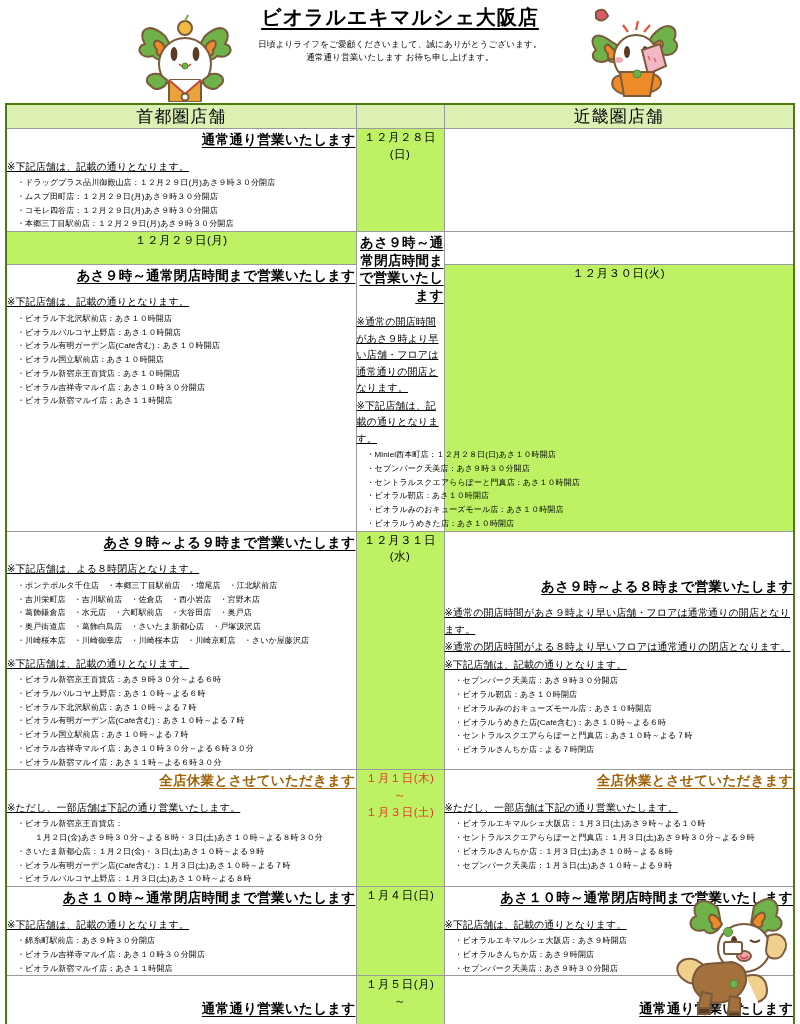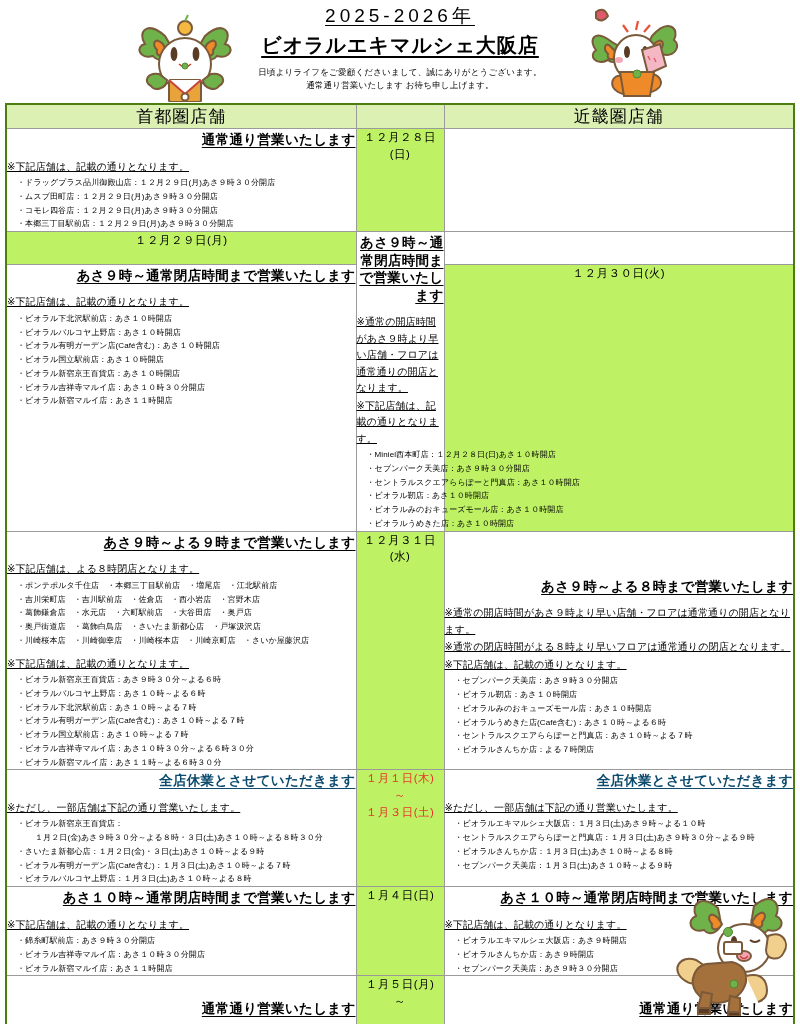--- a/index.html
+++ b/index.html
@@ -119,21 +119,21 @@
   .cell-title {
     font-size: 13.5px;
     font-weight: 700;
     text-decoration: underline;
     text-underline-offset: 3px;
     margin: 2px 0 10px 0;
     line-height: 1.3;
     letter-spacing: 0.3px;
     text-align: right;
   }
-  .cell-title.closed { color: #0c4a6e; }
+  .cell-title.closed { color: #a16207; }
 
   .note {
     font-size: 10px;
     line-height: 1.65;
     margin: 0 0 1px 0;
     letter-spacing: 0.1px;
     text-decoration: underline;
   }
   ul.store-list {
     list-style: none;
@@ -172,21 +172,20 @@
       <circle cx="52" cy="64" r="3" fill="#6fb24a" stroke="#4e8a33" stroke-width="1"></circle>
       <path d="M26 72 C14 70 10 80 18 84 C22 90 34 86 34 78 Z" fill="#6fb24a"></path>
       <path d="M78 72 C90 70 94 80 86 84 C82 90 70 86 70 78 Z" fill="#6fb24a"></path>
       <rect x="36" y="78" width="32" height="22" rx="2" fill="#e8a33a"></rect>
       <path d="M36 78 L52 92 L68 78" fill="#ffffff" stroke="#c8433a" stroke-width="2"></path>
       <circle cx="52" cy="95" r="3.5" fill="#ffffff"></circle>
     </g>
   </svg>
 
   <div class="header-center">
-    <div class="doc-year">2025-2026年</div>
     <div class="doc-title">ビオラルエキマルシェ大阪店</div>
     <p class="lead-line">日頃よりライフをご愛顧くださいまして、誠にありがとうございます。</p>
     <p class="lead-line">通常通り営業いたします お待ち申し上げます。</p>
   </div>
 
   <svg class="mascot mascot-right" viewBox="0 0 104 100">
     <g stroke="#7a5a3a" stroke-width="2" fill="none">
       <path d="M14 10 q8 -6 12 4 q-6 8 -12 2 Z" fill="#e0596a"></path>
       <path d="M30 40 C12 26 6 38 14 48 C6 54 14 64 26 58 C32 64 44 56 40 46 Z" fill="#6fb24a"></path>
       <path d="M70 34 C86 16 98 26 92 38 C100 44 92 56 80 52 C74 60 62 52 66 42 Z" fill="#6fb24a"></path>

